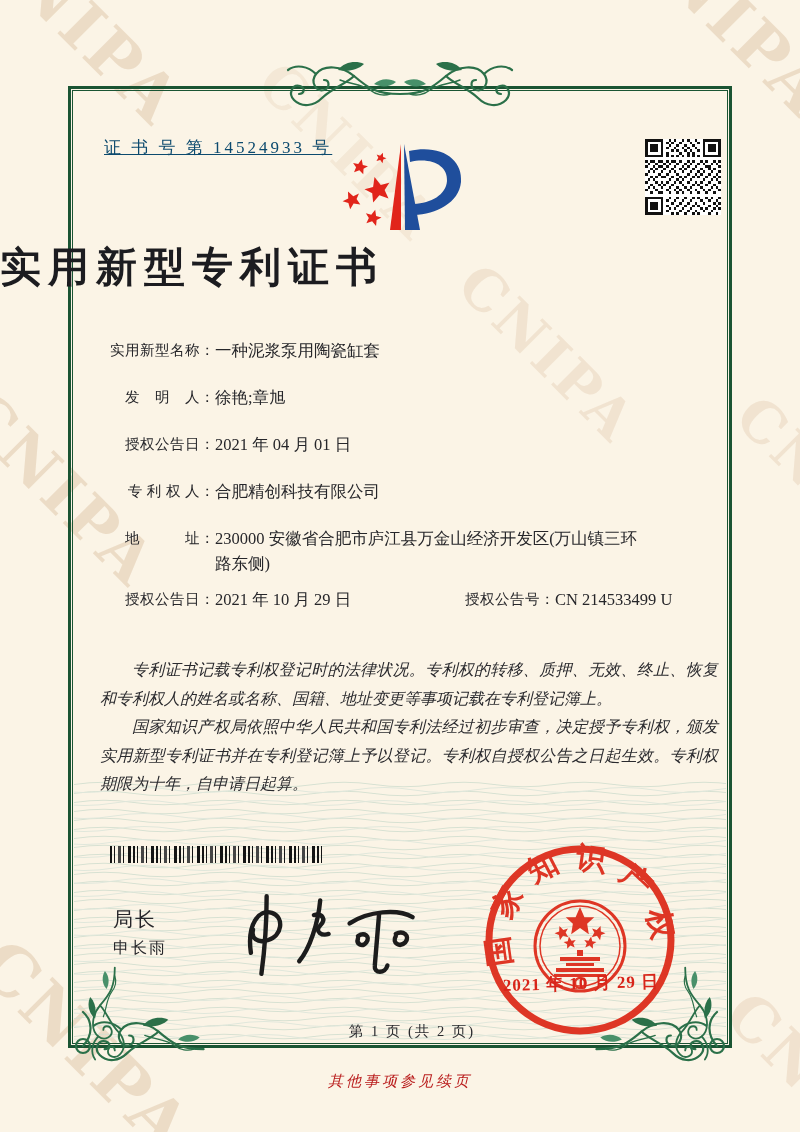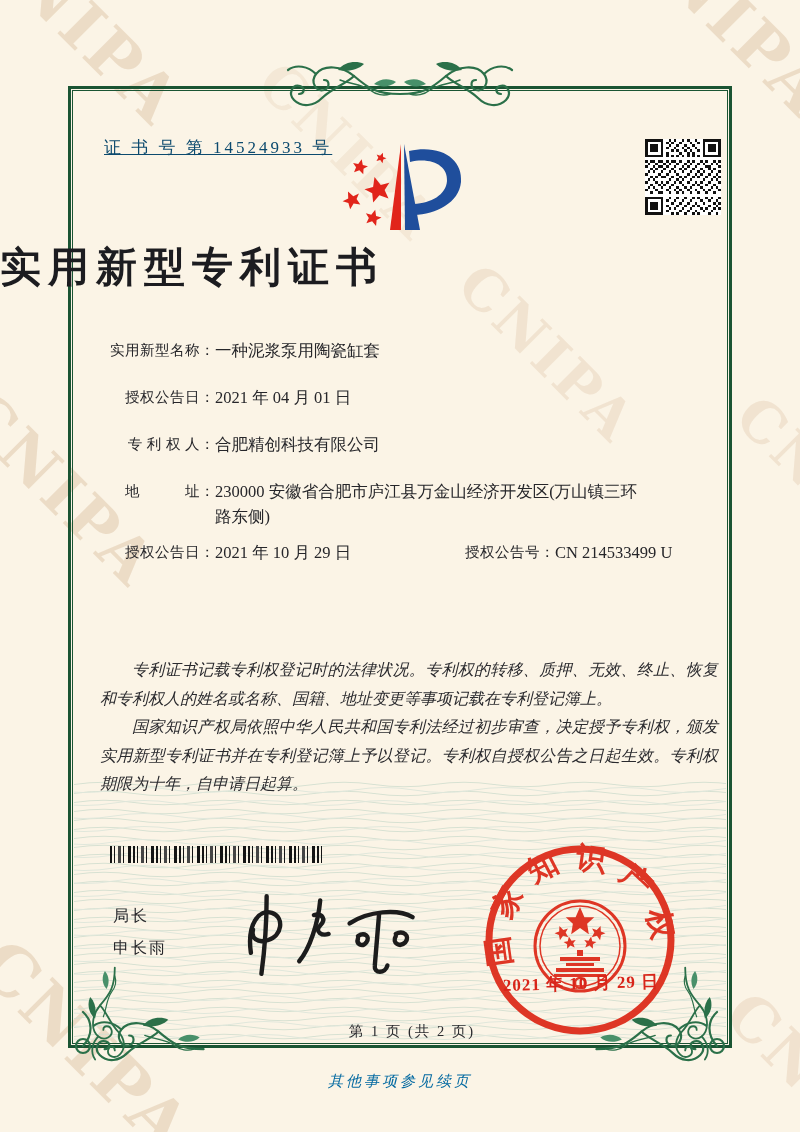--- a/index.html
+++ b/index.html
@@ -54,35 +54,35 @@
   .paras p { text-indent:2em; text-align:justify; }
 
   .barcode { position:absolute; left:110px; top:846px; width:212px; height:17px; z-index:4;
     background-image:repeating-linear-gradient(90deg,
       #141414 0 2px, rgba(0,0,0,0) 2px 4px,
       #141414 4px 5px, rgba(0,0,0,0) 5px 8px,
       #454545 8px 11px, rgba(0,0,0,0) 11px 13px,
       #141414 13px 14px, rgba(0,0,0,0) 14px 18px,
       #141414 18px 21px, rgba(0,0,0,0) 21px 23px); }
 
-  .sig-title { position:absolute; left:113px; top:906px; font-size:16px; color:#26262a;
+  .sig-title { position:absolute; left:113px; top:906px; font-size:20px; color:#26262a;
                letter-spacing:2px; z-index:4; }
   .sig-name  { position:absolute; left:113px; top:938px; font-size:16px; color:#26262a;
                letter-spacing:2px; z-index:4; }
   .sig-script { position:absolute; left:232px; top:886px; z-index:4; }
 
   .seal { position:absolute; left:482px; top:842px; width:196px; height:196px; z-index:5; opacity:.94; }
   .seal-date { position:absolute; left:488px; top:972px; width:186px; text-align:center; z-index:6;
                font-size:17px; font-weight:bold; color:#d8251a; letter-spacing:1px;
                transform:rotate(-1.5deg); white-space:nowrap; }
 
   .page-info { position:absolute; left:0; top:1022px; width:800px; text-align:center;
                font-size:14.5px; color:#2a2a2e; letter-spacing:2px; z-index:4;margin-left:12px; }
   .footer-note { position:absolute; left:0; top:1072px; width:800px; text-align:center;
-                 font-size:15px; color:#0369a1; font-style:italic; letter-spacing:3px; z-index:4; }
+                 font-size:15px; color:#b91c1c; font-style:italic; letter-spacing:3px; z-index:4; }
   .hidden-defs { position:absolute; width:0; height:0; overflow:hidden; }
 </style>
 </head>
 <body>
 
 <svg class="hidden-defs" aria-hidden="true">
   <defs>
     <path id="st" d="M0,-10 L2.94,-3.09 L9.51,-3.09 L4.76,1.18 L5.88,8.09 L0,4 L-5.88,8.09 L-4.76,1.18 L-9.51,-3.09 L-2.94,-3.09 Z"></path>
     <g id="flr" fill="none" stroke="#2b7049" stroke-width="2.2" stroke-linecap="round">
       <path d="M120 40 C96 40 88 34 74 22 C62 12 44 10 36 20 C30 28 36 38 44 36 C50 34 50 26 44 26"></path>
@@ -172,20 +172,23 @@
       <path d="M0 8h1v1h-1zM2 8h1v1h-1zM3 8h1v1h-1zM5 8h1v1h-1zM8 8h1v1h-1zM10 8h1v1h-1zM11 8h1v1h-1zM13 8h1v1h-1zM16 8h1v1h-1zM18 8h1v1h-1zM21 8h1v1h-1zM23 8h1v1h-1zM26 8h1v1h-1zM28 8h1v1h-1zM1 9h1v1h-1zM4 9h1v1h-1zM7 9h1v1h-1zM9 9h1v1h-1zM12 9h1v1h-1zM15 9h1v1h-1zM17 9h1v1h-1zM20 9h1v1h-1zM22 9h1v1h-1zM25 9h1v1h-1zM27 9h1v1h-1zM0 10h1v1h-1zM3 10h1v1h-1zM5 10h1v1h-1zM8 10h1v1h-1zM11 10h1v1h-1zM14 10h1v1h-1zM16 10h1v1h-1zM19 10h1v1h-1zM23 10h1v1h-1zM24 10h1v1h-1zM28 10h1v1h-1zM2 11h1v1h-1zM4 11h1v1h-1zM7 11h1v1h-1zM10 11h1v1h-1zM13 11h1v1h-1zM15 11h1v1h-1zM18 11h1v1h-1zM21 11h1v1h-1zM24 11h1v1h-1zM26 11h1v1h-1zM1 12h1v1h-1zM3 12h1v1h-1zM9 12h1v1h-1zM11 12h1v1h-1zM14 12h1v1h-1zM17 12h1v1h-1zM20 12h1v1h-1zM22 12h1v1h-1zM25 12h1v1h-1zM28 12h1v1h-1zM0 13h1v1h-1zM5 13h1v1h-1zM8 13h1v1h-1zM12 13h1v1h-1zM16 13h1v1h-1zM19 13h1v1h-1zM21 13h1v1h-1zM24 13h1v1h-1zM27 13h1v1h-1zM2 14h1v1h-1zM4 14h1v1h-1zM7 14h1v1h-1zM10 14h1v1h-1zM13 14h1v1h-1zM15 14h1v1h-1zM18 14h1v1h-1zM20 14h1v1h-1zM23 14h1v1h-1zM26 14h1v1h-1zM28 14h1v1h-1zM1 15h1v1h-1zM3 15h1v1h-1zM9 15h1v1h-1zM12 15h1v1h-1zM14 15h1v1h-1zM17 15h1v1h-1zM22 15h1v1h-1zM25 15h1v1h-1zM27 15h1v1h-1zM0 16h1v1h-1zM4 16h1v1h-1zM8 16h1v1h-1zM11 16h1v1h-1zM13 16h1v1h-1zM16 16h1v1h-1zM19 16h1v1h-1zM21 16h1v1h-1zM24 16h1v1h-1zM28 16h1v1h-1zM2 17h1v1h-1zM5 17h1v1h-1zM7 17h1v1h-1zM10 17h1v1h-1zM14 17h1v1h-1zM18 17h1v1h-1zM20 17h1v1h-1zM23 17h1v1h-1zM26 17h1v1h-1zM1 18h1v1h-1zM3 18h1v1h-1zM9 18h1v1h-1zM12 18h1v1h-1zM15 18h1v1h-1zM17 18h1v1h-1zM21 18h1v1h-1zM25 18h1v1h-1zM27 18h1v1h-1zM0 19h1v1h-1zM4 19h1v1h-1zM8 19h1v1h-1zM11 19h1v1h-1zM13 19h1v1h-1zM16 19h1v1h-1zM19 19h1v1h-1zM22 19h1v1h-1zM24 19h1v1h-1zM28 19h1v1h-1zM2 20h1v1h-1zM5 20h1v1h-1zM9 20h1v1h-1zM12 20h1v1h-1zM14 20h1v1h-1zM17 20h1v1h-1zM20 20h1v1h-1zM23 20h1v1h-1zM26 20h1v1h-1z"></path>
       <path d="M9 22h1v1h-1zM12 22h1v1h-1zM15 22h1v1h-1zM18 22h1v1h-1zM20 22h1v1h-1zM23 22h1v1h-1zM25 22h1v1h-1zM28 22h1v1h-1zM8 23h1v1h-1zM11 23h1v1h-1zM14 23h1v1h-1zM17 23h1v1h-1zM21 23h1v1h-1zM24 23h1v1h-1zM27 23h1v1h-1zM10 24h1v1h-1zM13 24h1v1h-1zM16 24h1v1h-1zM19 24h1v1h-1zM22 24h1v1h-1zM26 24h1v1h-1zM28 24h1v1h-1zM8 25h1v1h-1zM12 25h1v1h-1zM15 25h1v1h-1zM18 25h1v1h-1zM20 25h1v1h-1zM24 25h1v1h-1zM27 25h1v1h-1zM9 26h1v1h-1zM11 26h1v1h-1zM14 26h1v1h-1zM17 26h1v1h-1zM21 26h1v1h-1zM23 26h1v1h-1zM26 26h1v1h-1zM28 26h1v1h-1zM8 27h1v1h-1zM13 27h1v1h-1zM16 27h1v1h-1zM19 27h1v1h-1zM22 27h1v1h-1zM25 27h1v1h-1zM10 28h1v1h-1zM12 28h1v1h-1zM15 28h1v1h-1zM18 28h1v1h-1zM20 28h1v1h-1zM24 28h1v1h-1zM27 28h1v1h-1z"></path>
     </g>
   </svg>
 
   <h1 class="title">实用新型专利证书</h1>
 
   <div class="fields">
     <div class="frow">
       <span class="flabel">实用新型名称：</span><span class="fvalue">一种泥浆泵用陶瓷缸套</span>
+    </div>
+    <div class="frow">
+      <span class="flabel">发　明　人：</span><span class="fvalue">徐艳;章旭</span>
     </div>
     <div class="frow">
       <span class="flabel">授权公告日：</span><span class="fvalue">2021 年 04 月 01 日</span>
     </div>
     <div class="frow">
       <span class="flabel">专 利 权 人：</span><span class="fvalue">合肥精创科技有限公司</span>
     </div>
     <div class="frow addr">
       <span class="flabel">地　　　址：</span><span class="fvalue">230000 安徽省合肥市庐江县万金山经济开发区(万山镇三环路东侧)</span>
     </div>

